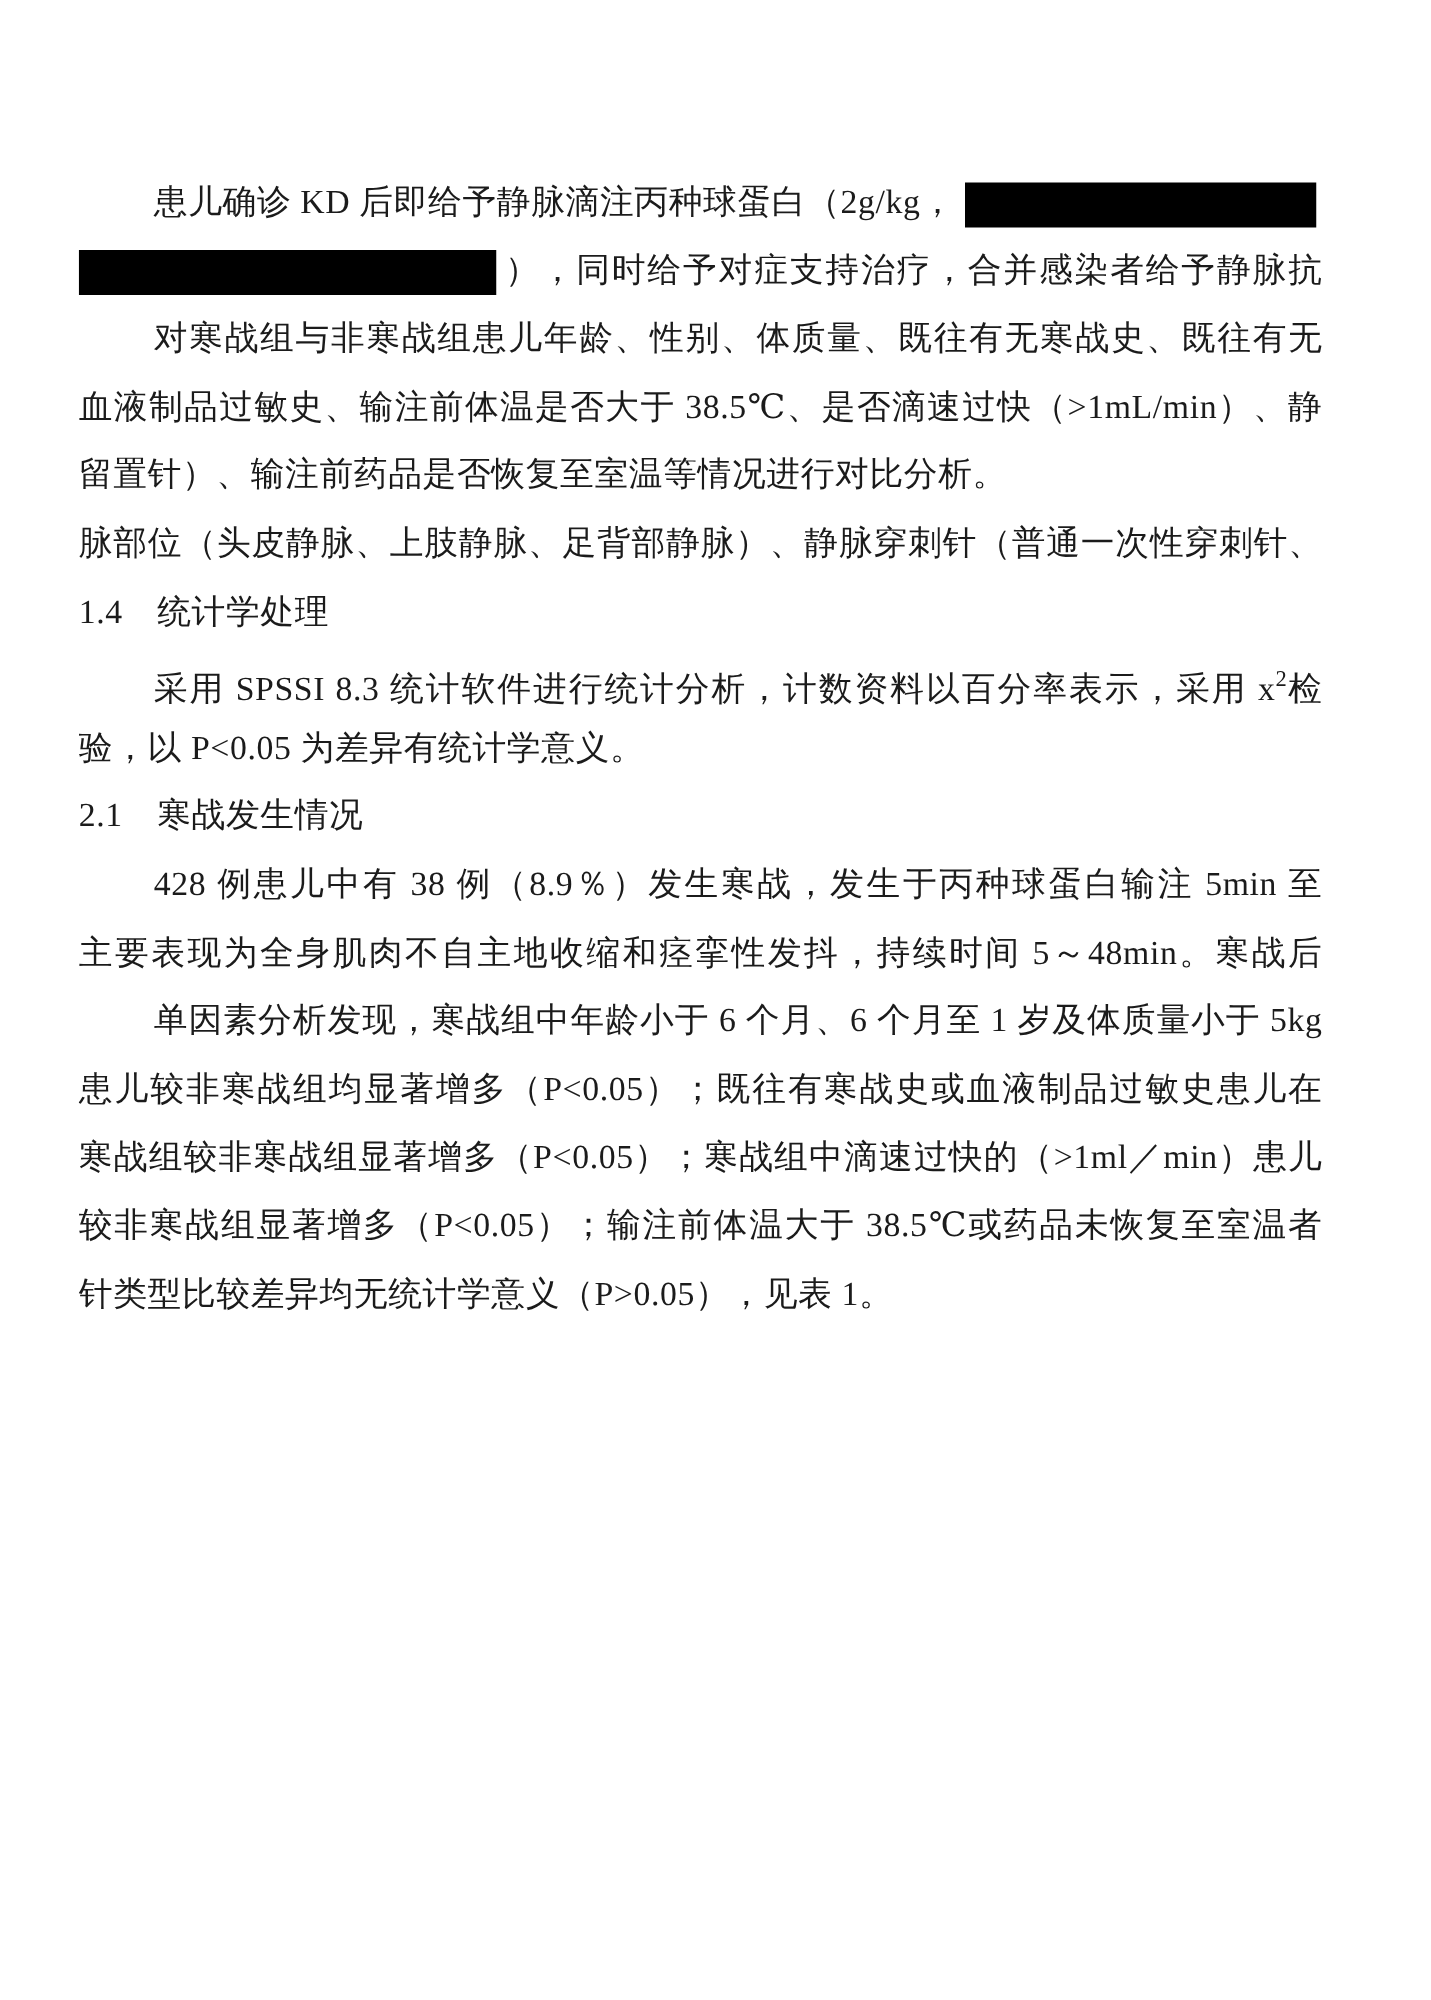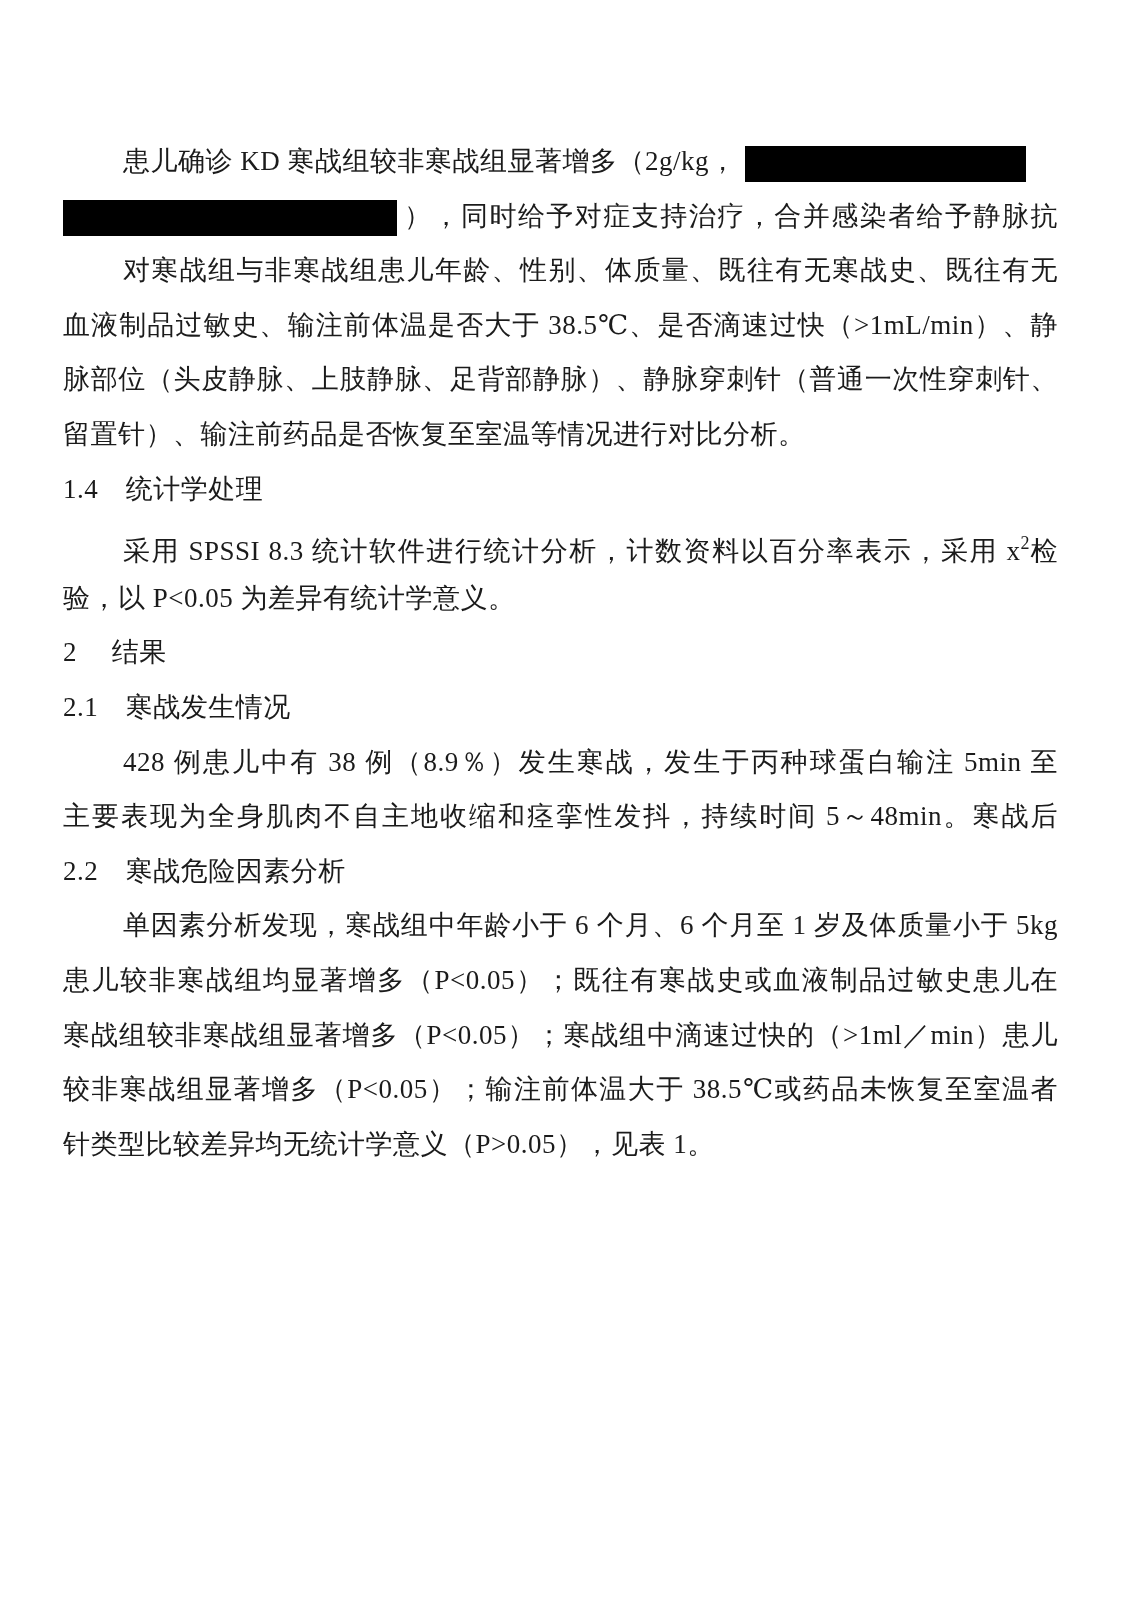--- a/index.html
+++ b/index.html
@@ -56,50 +56,48 @@
     vertical-align: 11px;
     letter-spacing: 0;
   }
 </style>
 </head>
 <body>
 
 <div class="page">
   <div class="content">
 
-    <div class="line indent"><span>患儿确诊 KD 寒战组较非寒战组显著增多（2g/kg，</span><span class="bar bar1"></span></div>
+    <div class="line indent"><span>患儿确诊 KD 后即给予静脉滴注丙种球蛋白（2g/kg，</span><span class="bar bar1"></span></div>
 
     <div class="line just"><span class="bar bar2"></span><span>），同时给予对症支持治疗，合并感染者给予静脉抗菌</span></div>
 
 
 
     <div class="line indent just"><span>对寒战组与非寒战组患儿年龄、性别、体质量、既往有无寒战史、既往有无</span></div>
 
     <div class="line just"><span>血液制品过敏史、输注前体温是否大于 38.5℃、是否滴速过快（&gt;1mL/min）、静</span></div>
 
+    <div class="line"><span>留置针）、输注前药品是否恢复至室温等情况进行对比分析。</span></div>
+
     <div class="line just"><span>脉部位（头皮静脉、上肢静脉、足背部静脉）、静脉穿刺针（普通一次性穿刺针、</span></div>
-
-    <div class="line"><span>留置针）、输注前药品是否恢复至室温等情况进行对比分析。</span></div>
 
     <div class="line"><span>1.4　统计学处理</span></div>
 
     <div class="line indent just"><span>采用 SPSSI 8.3 统计软件进行统计分析，计数资料以百分率表示，采用 x</span><span class="sup">2</span><span>检</span></div>
 
     <div class="line"><span>验，以 P&lt;0.05 为差异有统计学意义。</span></div>
 
-    <div class="line"><span>2　 结果</span></div>
 
     <div class="line"><span>2.1　寒战发生情况</span></div>
 
     <div class="line indent just"><span>428 例患儿中有 38 例（8.9％）发生寒战，发生于丙种球蛋白输注 5min 至 2h，</span></div>
 
     <div class="line just"><span>主要表现为全身肌肉不自主地收缩和痉挛性发抖，持续时间 5～48min。寒战后</span></div>
 
 
-    <div class="line"><span>2.2　寒战危险因素分析</span></div>
 
     <div class="line indent just"><span>单因素分析发现，寒战组中年龄小于 6 个月、6 个月至 1 岁及体质量小于 5kg</span></div>
 
     <div class="line just"><span>患儿较非寒战组均显著增多（P&lt;0.05）；既往有寒战史或血液制品过敏史患儿在</span></div>
 
     <div class="line just"><span>寒战组较非寒战组显著增多（P&lt;0.05）；寒战组中滴速过快的（&gt;1ml／min）患儿</span></div>
 
     <div class="line just"><span>较非寒战组显著增多（P&lt;0.05）；输注前体温大于 38.5℃或药品未恢复至室温者</span></div>
 
 

